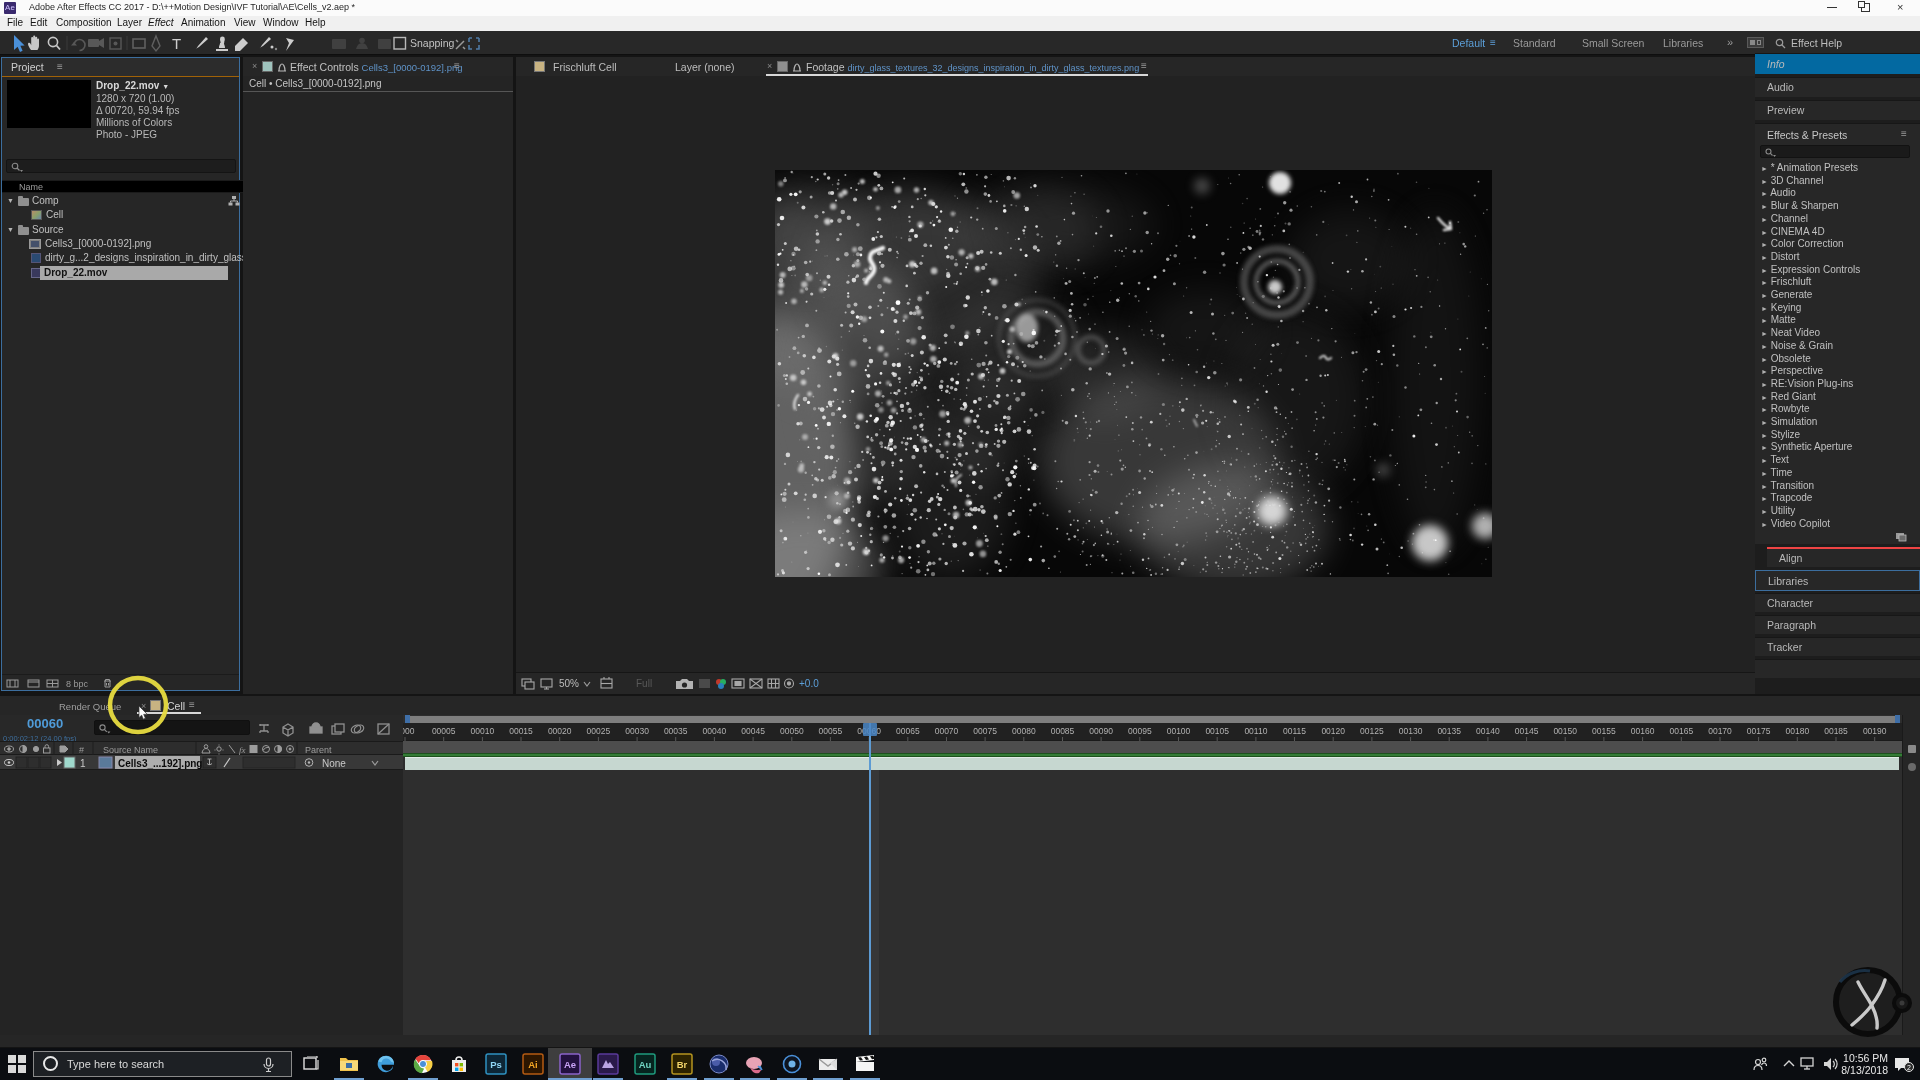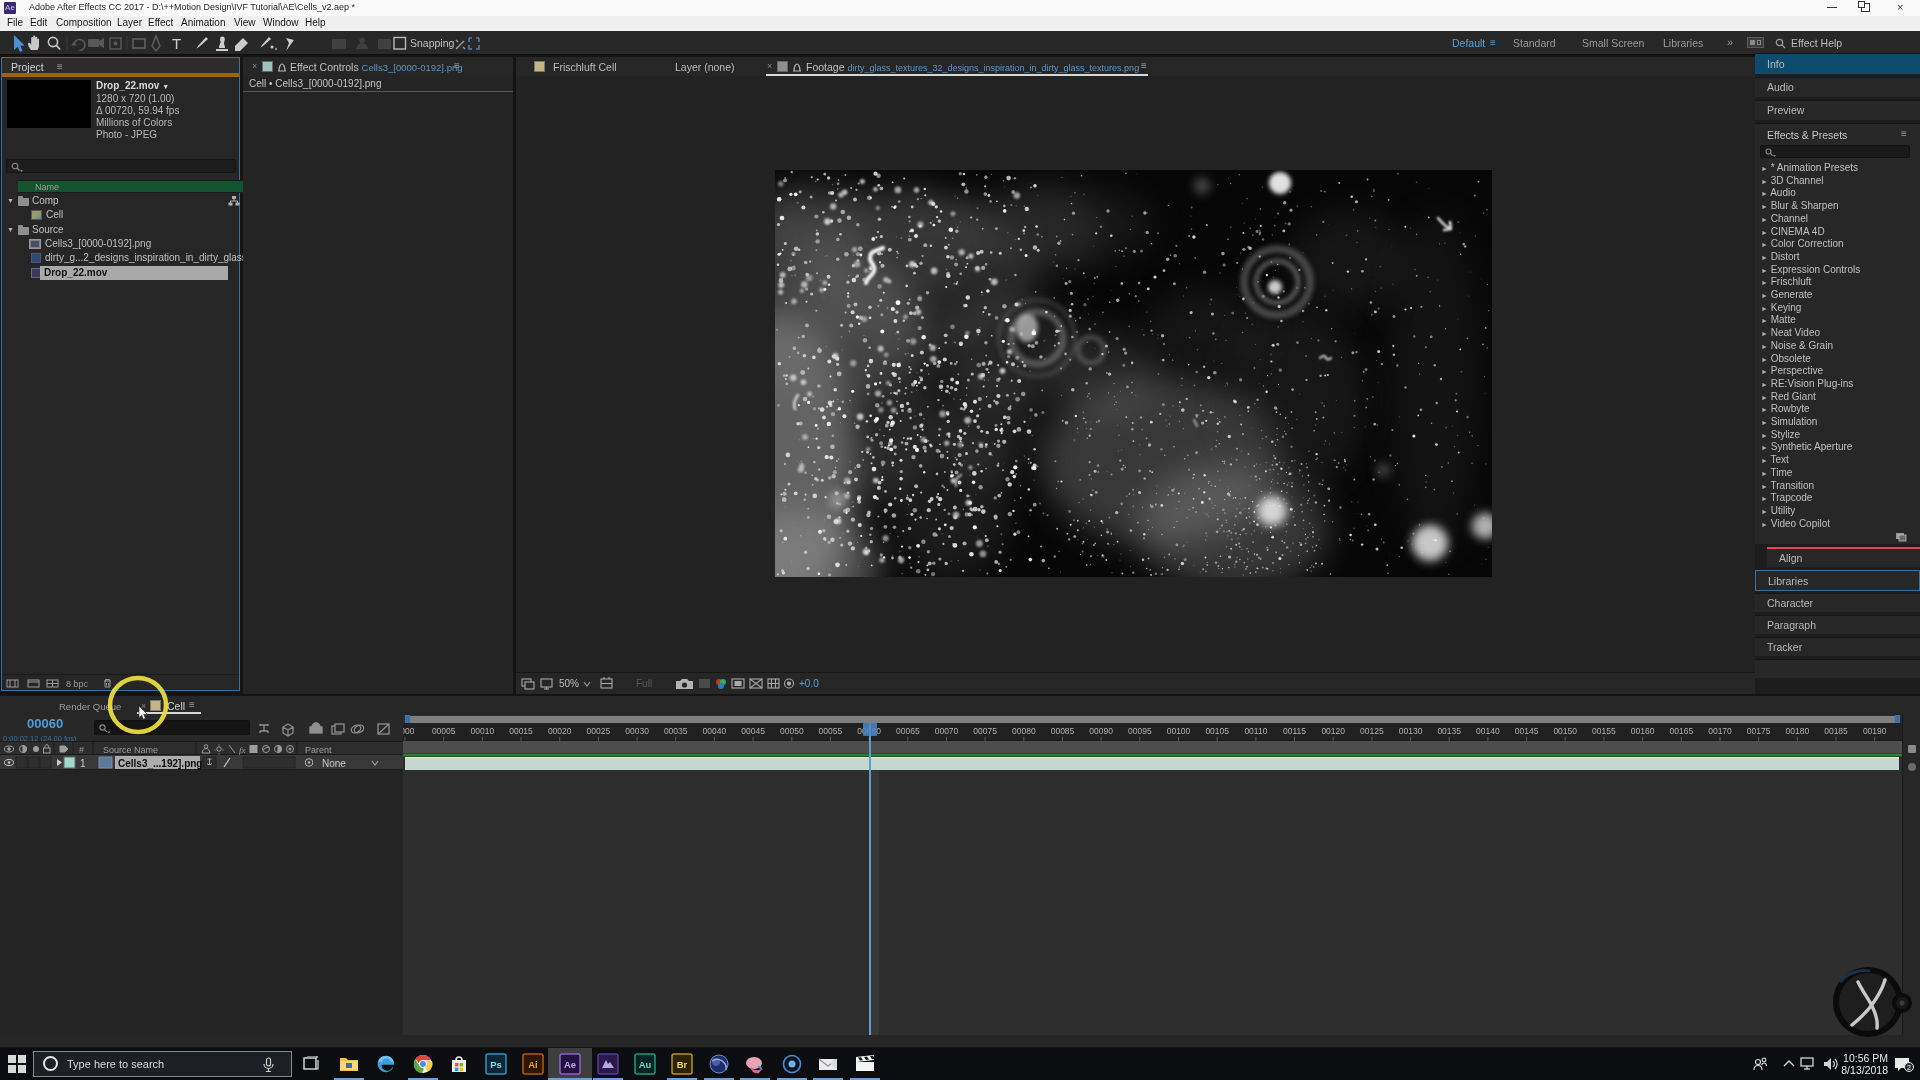--- a/index.html
+++ b/index.html
@@ -19,21 +19,21 @@
   <div class="abs" style="left:1861px;top:3px;width:9px;height:9px;border:1px solid #333;"></div>
   <div class="abs" style="left:1858px;top:1px;width:7px;height:7px;border:1px solid #333;background:#fbfbfb;"></div>
   <div class="abs" style="left:1897px;top:1px;font-size:11px;color:#333;">×</div>
 </div>
 
 <div class="abs" style="left:0;top:16px;width:1920px;height:15px;background:#f0f0f0;font-size:10px;color:#141414;">
   <span class="abs" style="left:7px;top:1px;">File</span>
   <span class="abs" style="left:30px;top:1px;">Edit</span>
   <span class="abs" style="left:56px;top:1px;">Composition</span>
   <span class="abs" style="left:117px;top:1px;">Layer</span>
-  <span class="abs" style="left:148px;top:1px;">Effect</span>
+  <span class="abs" style="left:148px;top:1px;font-style:italic;">Effect</span>
   <span class="abs" style="left:181px;top:1px;">Animation</span>
   <span class="abs" style="left:234px;top:1px;">View</span>
   <span class="abs" style="left:263px;top:1px;">Window</span>
   <span class="abs" style="left:305px;top:1px;">Help</span>
 </div>
 
 <div class="abs" id="toolbar" style="left:0;top:31px;width:1920px;height:24px;background:#282828;border-bottom:1px solid #0e0e0e;">
   <svg class="abs" style="left:0;top:0;" width="500" height="24" viewBox="0 0 500 24">
         <path d="M14,4 L14,19 L17.6,15.8 L20,21 L22.6,19.8 L20.4,14.8 L24.6,14.4 Z" fill="#4a90d9"></path>
         <path d="M31,19 c-1.5,-2 -3,-4.5 -3,-6 c0,-1.4 1.8,-1.6 2.4,-0.4 l0.8,1.6 l0,-7 c0,-1.6 2,-1.6 2,0 l0,-1.4 c0,-1.6 2,-1.6 2,0 l0,1 c0,-1.4 2,-1.4 2,0 l0,1.6 c0,-1.2 1.8,-1.2 1.8,0.2 l0,5.8 c0,2 -0.8,3.4 -1.6,4.6 z" fill="#c8c8c8"></path>
@@ -79,34 +79,34 @@
         <span class="abs" style="left:9px;top:2px;width:4px;height:5px;border:1px solid #888;"></span>
       </div>
   <svg class="abs" style="left:1775px;top:7px;" width="11" height="11" viewBox="0 0 11 11">
         <circle cx="4.5" cy="4.5" r="3.2" fill="none" stroke="#9a9a9a" stroke-width="1.2"></circle>
         <line x1="7" y1="7" x2="10" y2="10" stroke="#9a9a9a" stroke-width="1.3"></line>
       </svg>
   <div class="abs" style="left:1791px;top:6px;font-size:10.5px;color:#bdbdbd;">Effect Help</div>
 </div>
 
 <div class="abs" id="projpanel" style="left:1px;top:57px;width:239px;height:634px;background:#262626;border:1px solid #3c6e9e;">
-  <div class="abs" style="left:0;top:0;width:237px;height:19px;background:#2c2c2c;border-bottom:4px solid #a16207;">
+  <div class="abs" style="left:0;top:0;width:237px;height:19px;background:#2c2c2c;border-bottom:1px solid #a16207;">
     <span class="abs" style="left:9px;top:3px;font-size:10.5px;color:#cfcfcf;">Project</span>
     <span class="abs" style="left:55px;top:3px;font-size:10px;color:#9a9a9a;">≡</span>
   </div>
   <div class="abs" style="left:5px;top:22px;width:84px;height:48px;background:#000;"></div>
   <div class="abs" style="left:94px;top:22px;font-size:10px;line-height:12px;color:#b9b9b9;white-space:nowrap;"><b style="color:#d9d9d9;">Drop_22.mov <span style="font-size:7px;">▼</span></b><br>1280 x 720 (1.00)<br>Δ 00720, 59.94 fps<br>Millions of Colors<br>Photo - JPEG</div>
   <div class="abs" style="left:4px;top:101px;width:230px;height:14px;background:#1d1d1d;border:1px solid #141414;border-radius:2px;">
     <svg class="abs" style="left:4px;top:2px;" width="12" height="10" viewBox="0 0 12 10">
           <circle cx="4" cy="4" r="2.8" fill="none" stroke="#8a8a8a" stroke-width="1.1"></circle>
           <line x1="6" y1="6" x2="8.5" y2="8.5" stroke="#8a8a8a" stroke-width="1.2"></line>
           <path d="M9,8 l3,0 l-1.5,2 z" fill="#8a8a8a"></path>
         </svg>
   </div>
-  <div class="abs" style="left:16px;top:122px;width:274px;height:13px;background:#14532d;border-top:1px solid #1b1b1b;border-bottom:1px solid #1b1b1b;">
+  <div class="abs" style="left:0;top:122px;width:274px;height:13px;background:#000000;border-top:1px solid #1b1b1b;border-bottom:1px solid #1b1b1b;">
     <span class="abs" style="left:17px;top:1px;font-size:9px;color:#9c9c9c;">Name</span>
   </div>
   <div class="abs" style="left:0;top:136px;width:237px;height:14px;">
         <span class="abs" style="left:5px;top:3px;font-size:7px;color:#b5b5b5;">▼</span>
         <span class="abs" style="left:16px;top:4px;width:11px;height:8px;background:#8f8f8f;border-radius:1px;"></span>
         <span class="abs" style="left:16px;top:2px;width:5px;height:3px;background:#8f8f8f;border-radius:1px;"></span>
         <span class="abs" style="left:30px;top:1px;font-size:10px;color:#c0c0c0;white-space:nowrap;">Comp</span>
         <svg class="abs" style="left:226px;top:1px;" width="12" height="12" viewBox="0 0 12 12">
           <g fill="#b0b0b0">
             <rect x="4" y="1" width="4" height="3"></rect>
@@ -2416,21 +2416,21 @@
             <path d="M255.5,6 v9 m4,-9 v9 m-7.5,-4.5 h11"></path>
             <circle cx="273" cy="10.5" r="4.5"></circle>
             <circle cx="273" cy="10.5" r="1.6" fill="#a8a8a8"></circle>
           </g>
           <text x="283" y="14" font-size="10" fill="#5c9fd8" font-family="Liberation Sans">+0.0</text>
         </svg>
   </div>
 </div>
 
 <div class="abs" id="rightcol" style="left:1755px;top:53px;width:165px;height:641px;background:#1d1d1d;">
-  <div class="abs" style="left:0;top:0px;width:165px;height:21px;background:#0c4a6e;border-top:1px solid #171717;">
+  <div class="abs" style="left:0;top:0px;width:165px;height:21px;background:#0369a1;border-top:1px solid #171717;font-style:italic;">
         <span class="abs" style="left:12px;top:4px;font-size:10.5px;color:#b9b9b9;">Info</span>
       </div>
 <div class="abs" style="left:0;top:24px;width:165px;height:20px;background:#272727;border-top:1px solid #171717;">
         <span class="abs" style="left:12px;top:3px;font-size:10.5px;color:#b9b9b9;">Audio</span>
       </div>
 <div class="abs" style="left:0;top:47px;width:165px;height:20px;background:#272727;border-top:1px solid #171717;">
         <span class="abs" style="left:12px;top:3px;font-size:10.5px;color:#b9b9b9;">Preview</span>
       </div>
 <div class="abs" style="left:0;top:70px;width:165px;height:421px;background:#272727;border-top:1px solid #171717;">
 <span class="abs" style="left:12px;top:5px;font-size:10.5px;color:#c5c5c5;">Effects &amp; Presets</span>

